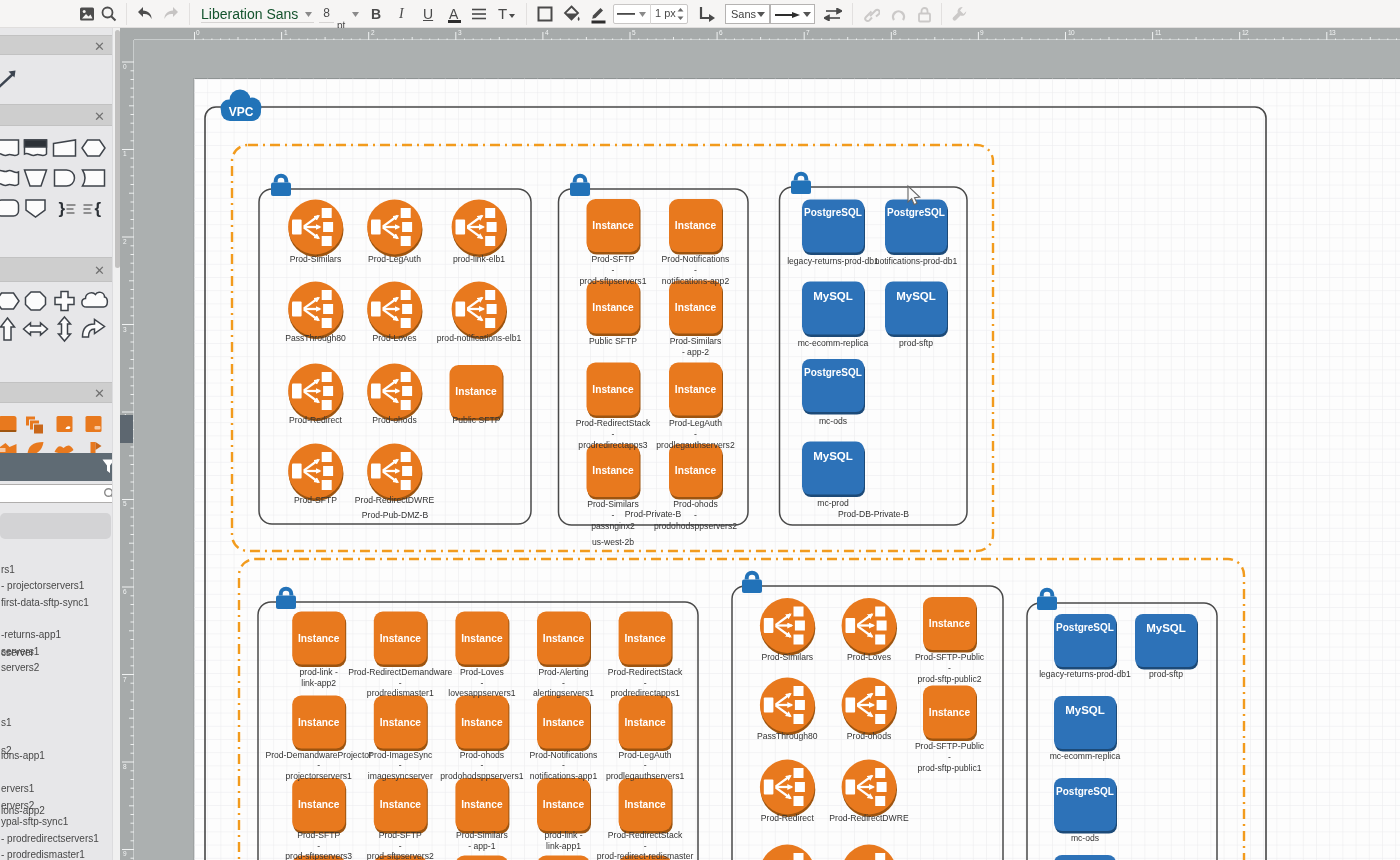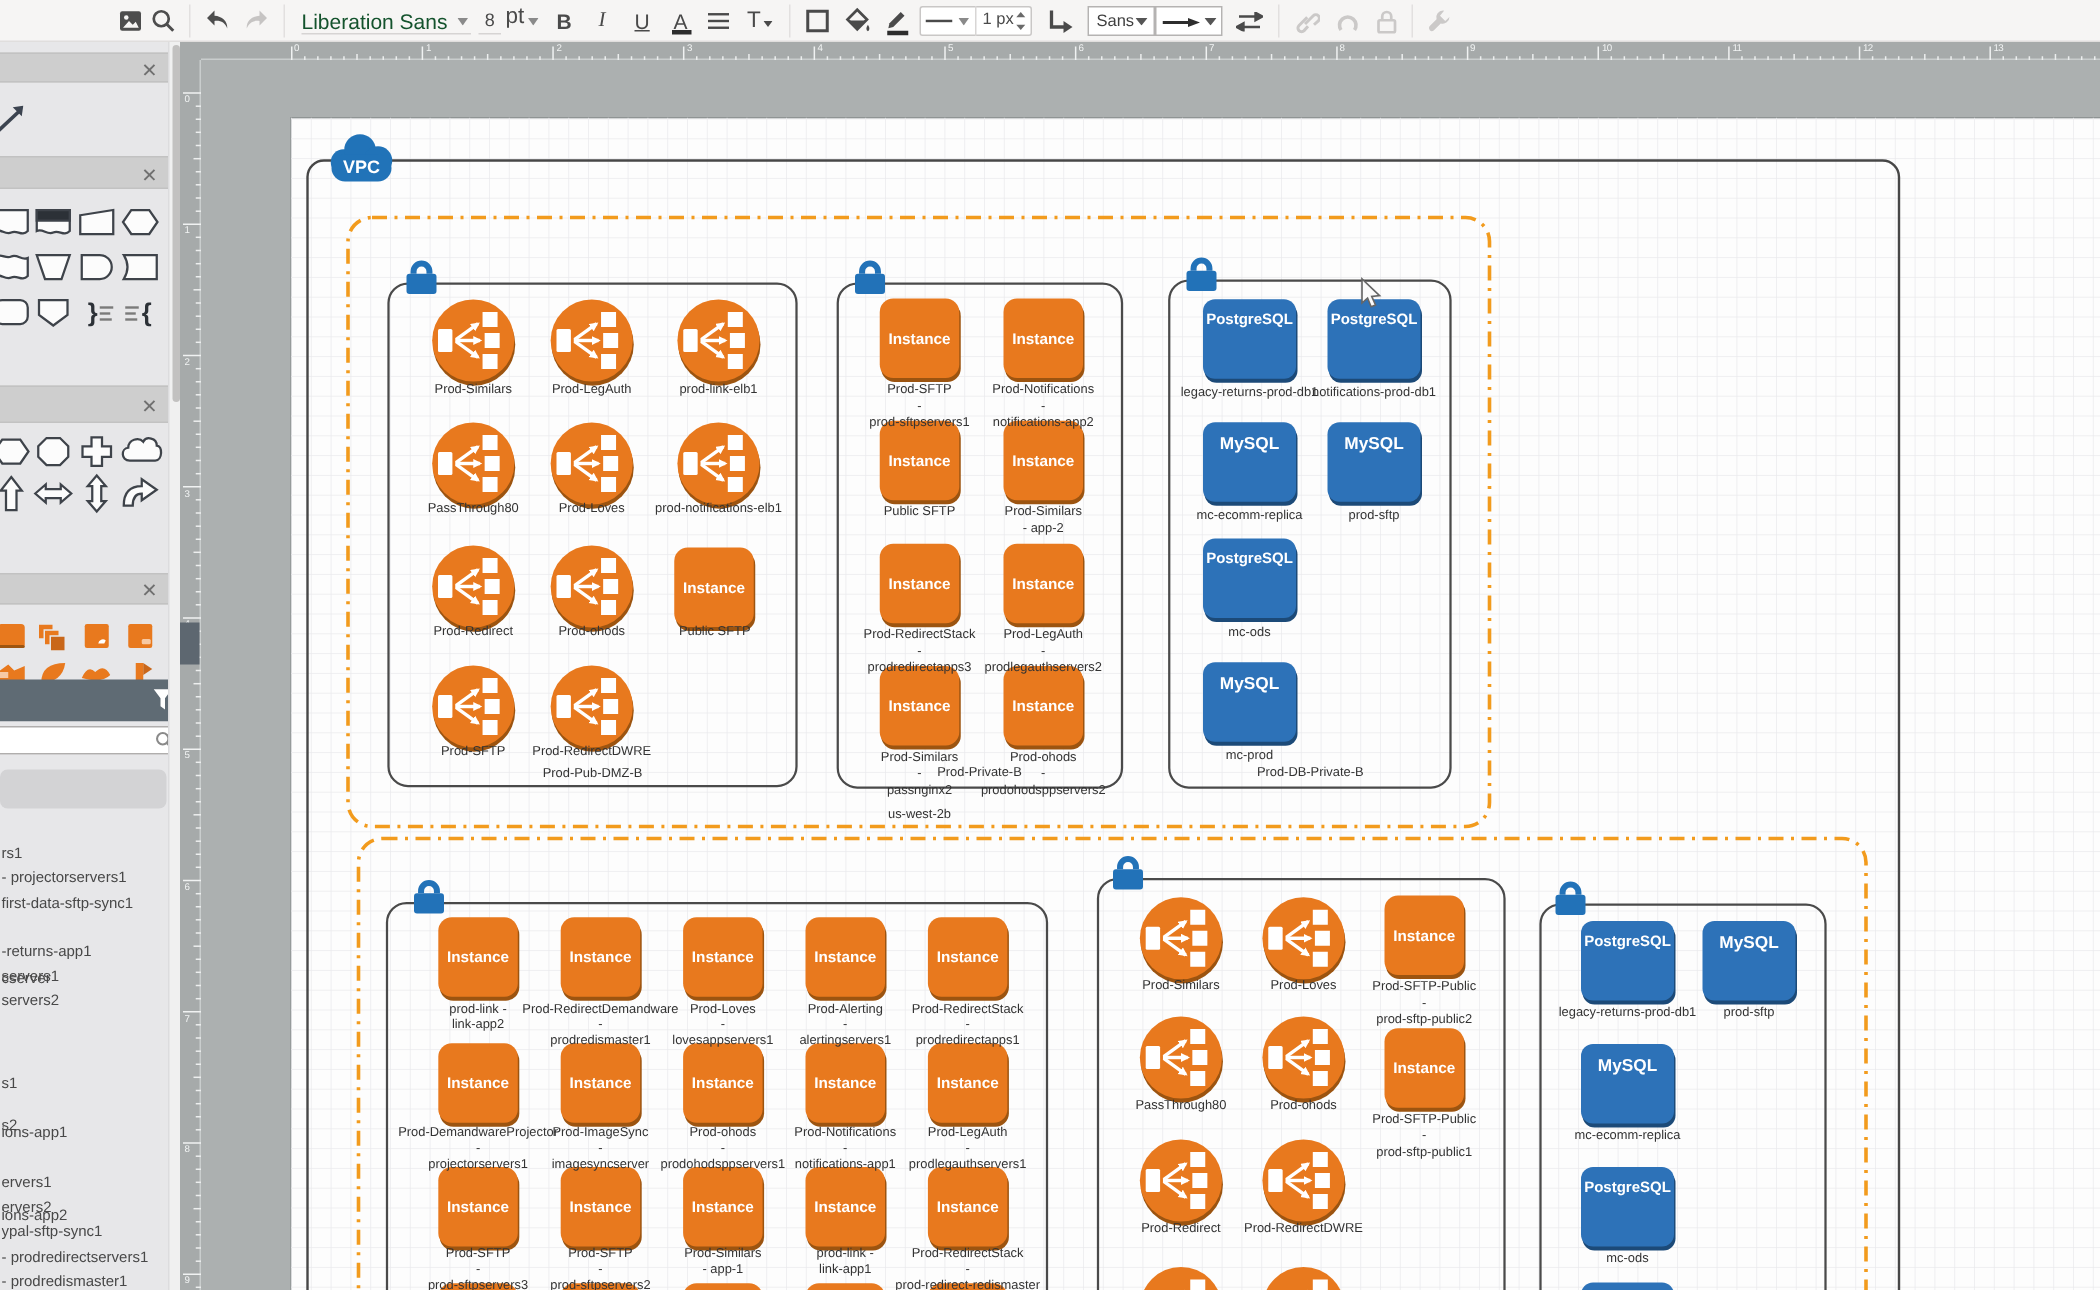--- a/index.html
+++ b/index.html
@@ -36,21 +36,21 @@
       <path d="M7 1 L2 6 L7 11 L7 8 C11 7.5 14 9 15.5 13 C15.8 8 12 4.8 7 4.5 Z" fill="#4d4d4d"></path>
     </svg>
     <svg class="ticon" style="left:162px;top:6px" width="18" height="16" viewBox="0 0 18 16">
       <path d="M11 1 L16 6 L11 11 L11 8 C7 7.5 4 9 2.5 13 C2.2 8 6 4.8 11 4.5 Z" fill="#c6c4c3"></path>
     </svg>
     <div class="sep" style="left:189px"></div>
     <div class="abs" style="left:201px;top:6px;width:113px;height:17px;border-bottom:1px solid #d6d4d3;font-size:14px;color:#14532d">Liberation Sans<svg style="position:absolute;right:2px;top:6px" width="7" height="5">
         <path d="M0 0 L7 0 L3.5 5 Z" fill="#8a8a8a"></path>
       </svg></div>
     <div class="abs" style="left:319px;top:6px;width:15px;height:17px;border-bottom:1px solid #d6d4d3;font-size:12px;color:#4a4a4a;text-align:center">8</div>
-    <div class="abs" style="left:337px;top:2px;font-size:15px;color:#4a4a4a">pt</div>
+    <div class="abs" style="left:337px;top:20px;font-size:10px;color:#4a4a4a">pt</div>
     <svg class="ticon" style="left:352px;top:12px" width="7" height="5">
       <path d="M0 0 L7 0 L3.5 5 Z" fill="#8a8a8a"></path>
     </svg>
     <div class="abs" style="left:371px;top:6px;font-size:14px;font-weight:bold;color:#4a4a4a">B</div>
     <div class="abs" style="left:399px;top:6px;font-size:14px;font-style:italic;font-family:'Liberation Serif',serif;color:#4a4a4a">I</div>
     <div class="abs" style="left:423px;top:6px;font-size:14px;text-decoration:underline;color:#4a4a4a">U</div>
     <div class="abs" style="left:449px;top:6px;font-size:14px;color:#4a4a4a">A</div>
     <div class="abs" style="left:448px;top:19.5px;width:13px;height:3px;background:#2d2d2d"></div>
     <svg class="ticon" style="left:472px;top:8px" width="14" height="12" viewBox="0 0 14 12">
       <g stroke="#4a4a4a" stroke-width="1.6">

